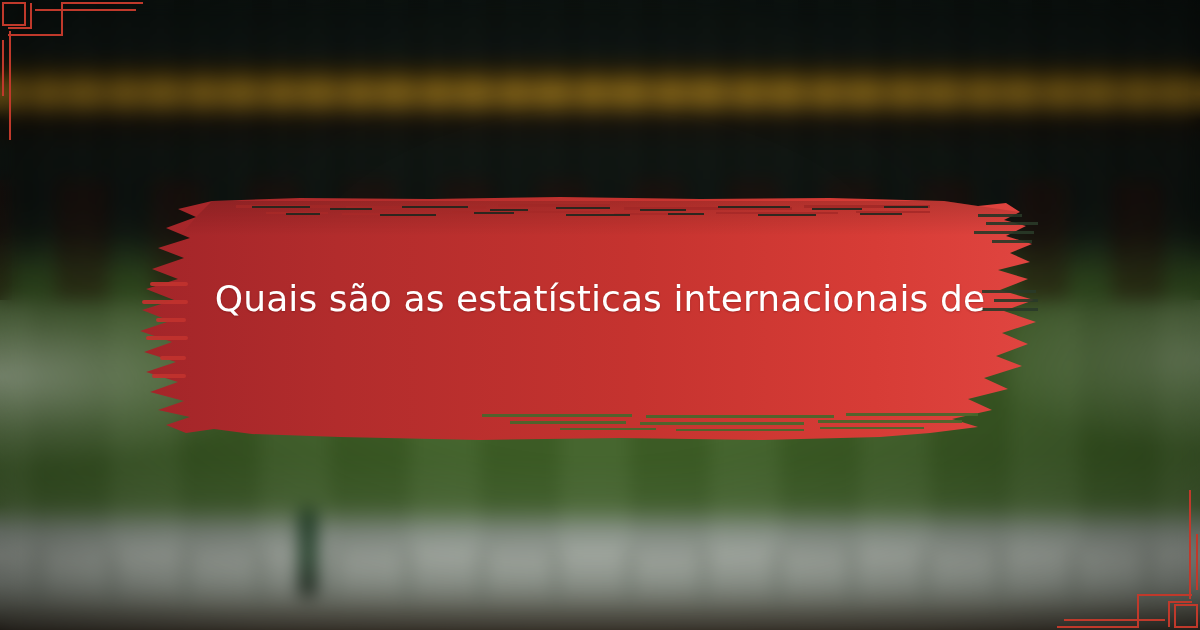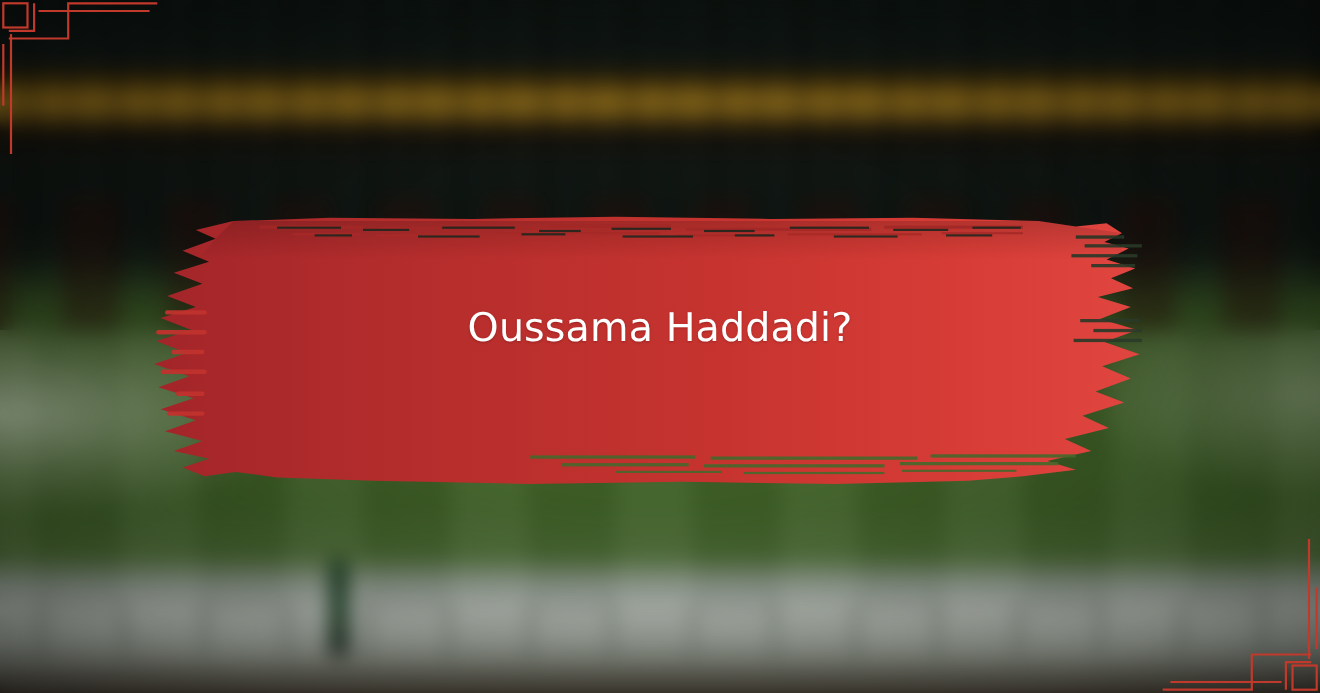--- a/index.html
+++ b/index.html
@@ -219,21 +219,21 @@
         <rect x="160" y="356" width="26" height="4" rx="2"></rect>
         <rect x="152" y="374" width="34" height="4" rx="2"></rect>
       </g>
 
       <path fill="url(#brushTopFade)" opacity=".35" d="
         M 212 201 L 944 201 L 1020 212 L 1020 236 L 180 236 L 196 217 Z"></path>
     </svg>
   </div>
 
   <div class="headline">
-    <div>Oussama Haddadi?</div>
+    <div>Quais são as estatísticas internacionais de</div>
   </div>
 
   <div class="corner corner-tl">
     <svg width="200" height="140" viewBox="0 0 200 140" aria-hidden="true">
       <g fill="none" stroke="#c0392b" stroke-width="2">
         <rect x="3" y="3" width="22" height="22"></rect>
         <polyline points="31,3 31,28 8,28"></polyline>
         <polyline points="143,3 62,3 62,35 8,35"></polyline>
         <polyline points="136,10 35,10"></polyline>
         <polyline points="10,31 10,142"></polyline>

